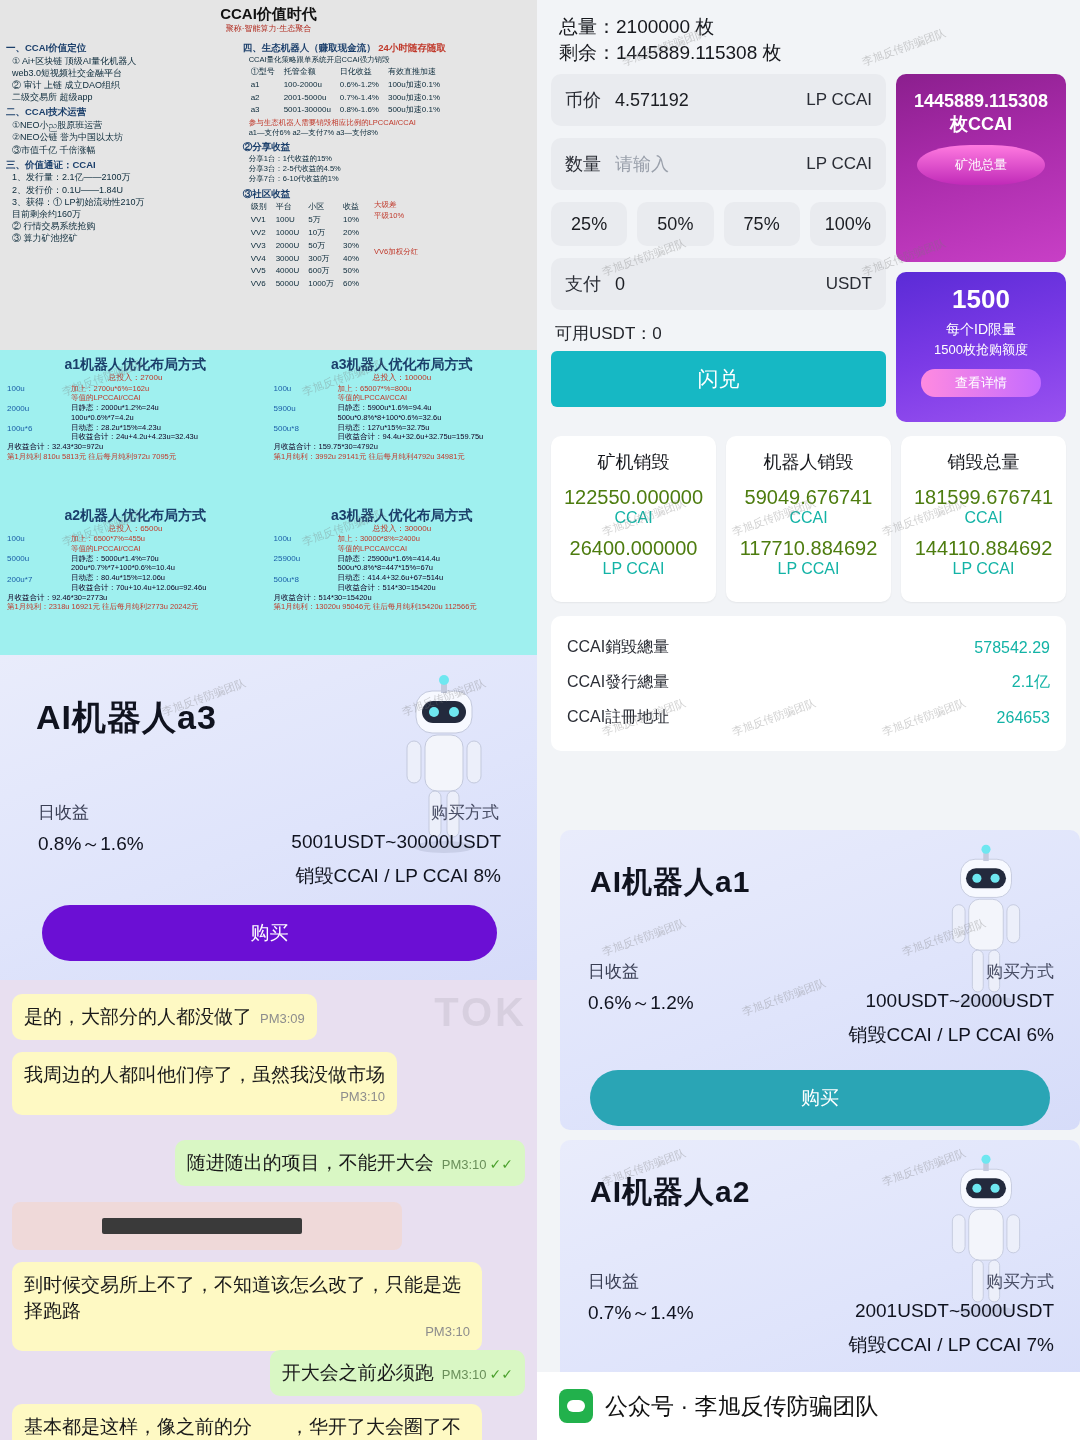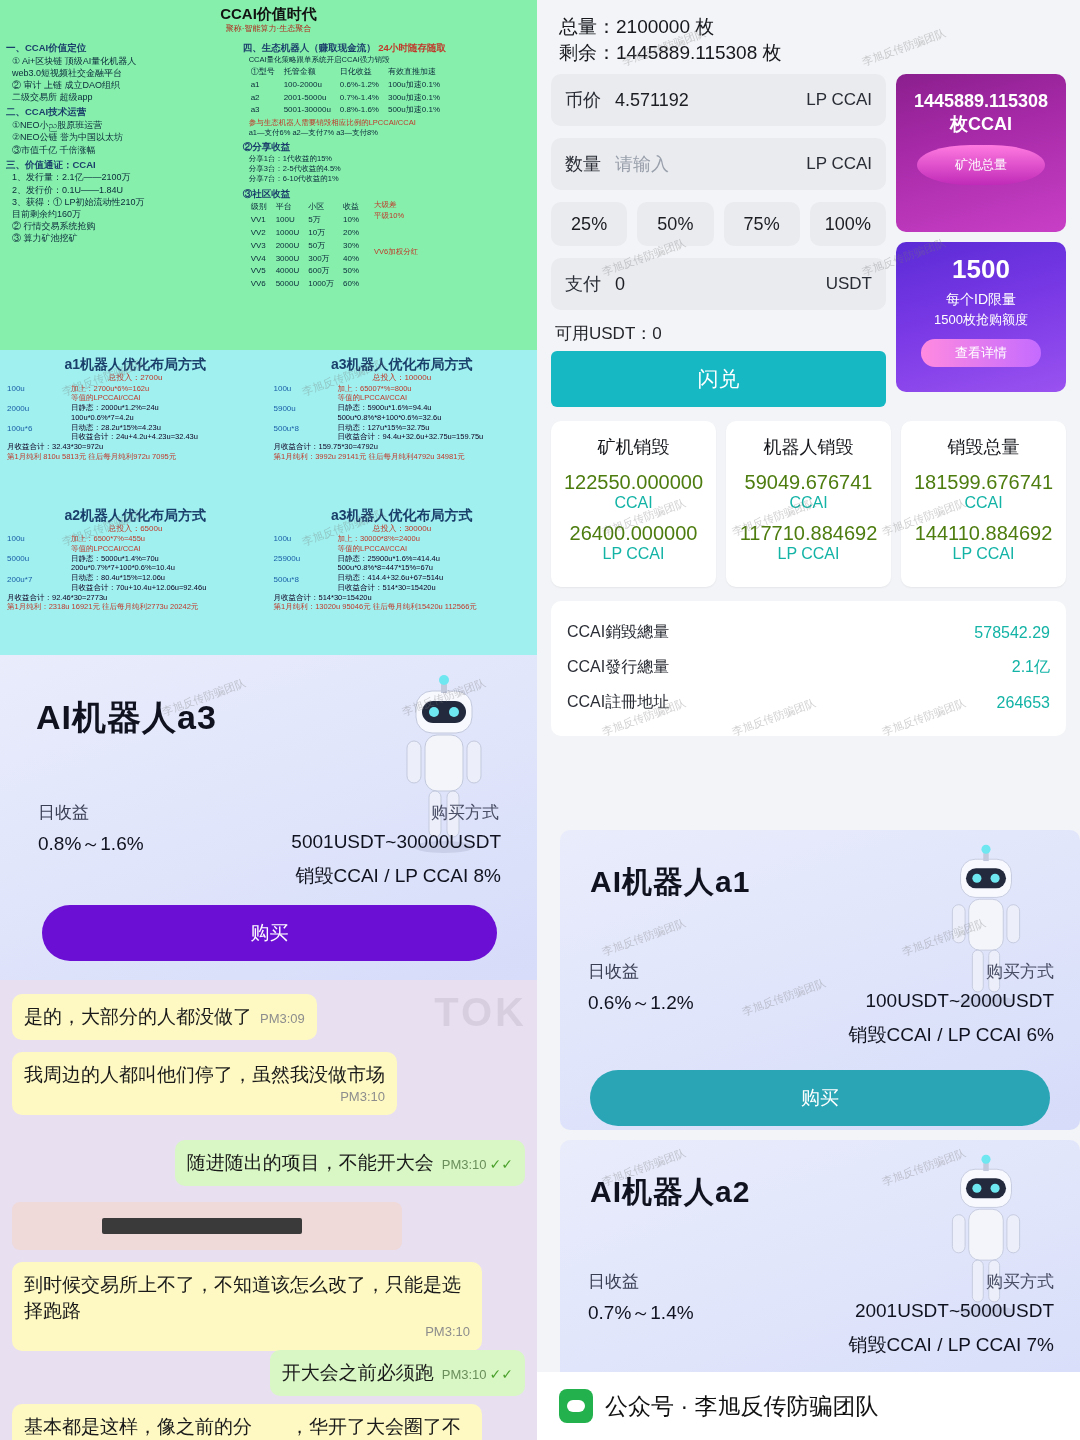--- a/index.html
+++ b/index.html
@@ -11,21 +11,21 @@
     position: relative;
   }
   .page { position: relative; width: 1080px; height: 1440px; }
 
   
   .left-col { position: absolute; left: 0; top: 0; width: 537px; height: 1440px; }
 
   
   .poster {
     position: absolute; left: 0; top: 0; width: 537px; height: 350px;
-    background: #86efac;
+    background: #e5e5e5;
     color: #0b2a3a;
     font-size: 9px;
     line-height: 1.35;
   }
   .poster-title {
     text-align: center; font-weight: bold; font-size: 15px; color: #111;
     padding-top: 4px;
   }
   .poster-sub { text-align: center; font-size: 8px; color: #b02a1e; }
   .poster-cols { display: flex; padding: 4px 6px 0 6px; gap: 6px; }
@@ -129,21 +129,21 @@
   .avail { font-size: 17px; color: #24262c; margin: 4px 0 6px 4px; }
   .flash-btn {
     width: 100%; height: 56px; border-radius: 6px; border: none;
     background: #16b8c4; color: #fff; font-size: 21px; cursor: pointer;
     display: flex; align-items: center; justify-content: center;
   }
   .swap-right { width: 170px; display: flex; flex-direction: column; gap: 10px; }
   .card-pool {
     background: linear-gradient(165deg,#8b1f8e 0%, #a72aa8 40%, #c83fc6 100%);
     border-radius: 10px; color: #fff; padding: 16px 10px 12px 10px; text-align: center;
-    position: relative; height: 158px;
+    position: relative; height: 188px;
   }
   .card-pool .big { font-size: 18px; font-weight: bold; line-height: 1.25; }
   .pool-disc {
     margin: 10px auto 0 auto; width: 128px; height: 40px; border-radius: 50%/60%;
     background: linear-gradient(180deg,#ff7ae0,#c02ab8);
     display: flex; align-items: center; justify-content: center; font-size: 13px;
   }
   .card-limit {
     background: linear-gradient(165deg,#5b2bd6 0%, #7b3ae6 50%, #9a52f0 100%);
     border-radius: 10px; color: #fff; padding: 12px 8px; text-align: center; height: 150px;

